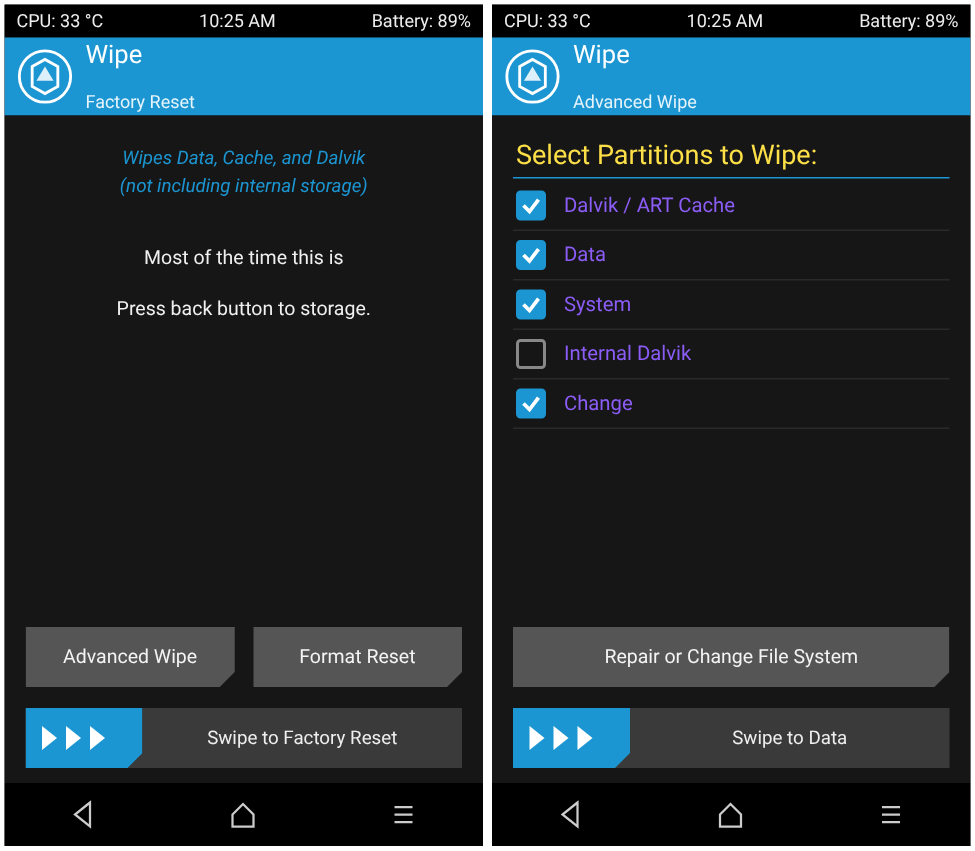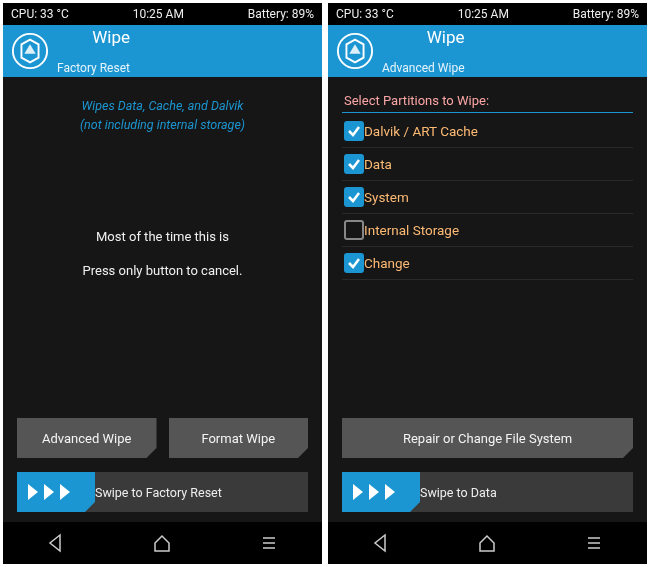--- a/index.html
+++ b/index.html
@@ -32,21 +32,20 @@
     padding: 0 8px;
     color: #eee;
   }
   .header {
     background: #1c96d2;
     display: flex;
     align-items: center;
     padding: 12px 8px;
     gap: 8px;
     height: 52px;
-    text-align: right;
   }
   .logo {
     width: 38px; height: 38px;
     display: flex; align-items: center; justify-content: center;
   }
   .header-text { display: flex; flex-direction: column; }
   .header-title { font-size: 17px; color: #fff; font-weight: 400; }
   .header-sub { font-size: 12px; color: #e6f4fb; margin-top: 14px; }
   .content {
     flex: 1;
@@ -59,36 +58,37 @@
     font-size: 12.5px;
     text-align: center;
     margin-top: 10px;
     line-height: 1.5;
     font-style: italic;
   }
   .info-white {
     color: #f0f0f0;
     font-size: 13px;
     text-align: center;
-    margin-top: 92px;
+    margin-top: 28px;
     line-height: 1.6;
   }
   .section-label {
-    color: #fca5a5;
-    font-size: 13px;
+    color: #fde047;
+    font-size: 18px;
     padding: 6px 2px 4px 2px;
   }
   .divider-strong { border-bottom: 1px solid #1c96d2; margin-bottom: 2px; }
   .check-row {
     display: flex;
     align-items: center;
+    gap: 12px;
     padding: 6px 2px;
     border-bottom: 1px solid #2a2a2a;
     font-size: 13.5px;
-    color: #fdba74;
+    color: #8b5cf6;
   }
   .checkbox {
     width: 20px; height: 20px;
     border: 2px solid #888;
     border-radius: 3px;
     display: flex; align-items: center; justify-content: center;
     flex-shrink: 0;
   }
   .checkbox.checked {
     background: #1c96d2;
@@ -130,21 +130,21 @@
     height: 100%;
     width: 78px;
     display: flex;
     align-items: center;
     justify-content: center;
     gap: 0px;
     clip-path: polygon(0 0, 100% 0, 100% calc(100% - 10px), calc(100% - 10px) 100%, 0 100%);
   }
   .swipe-label {
     flex: 1;
-    text-align: left;
+    text-align: center;
     font-size: 12.5px;
     color: #eee;
   }
   .navbar {
     background: #000;
     height: 42px;
     display: flex;
     justify-content: space-around;
     align-items: center;
   }
@@ -176,26 +176,26 @@
     </div>
   </div>
   <div class="content">
     <div class="info-blue">
       <div>Wipes Data, Cache, and Dalvik</div>
       <div>(not including internal storage)</div>
     </div>
     <div class="info-white">
       <div>Most of the time this is</div>
       <div style="height:14px"></div>
-      <div>Press only button to cancel.</div>
+      <div>Press back button to storage.</div>
     </div>
     <div class="bottom-area">
       <div class="btn-row">
         <div class="btn">Advanced Wipe</div>
-        <div class="btn">Format Wipe</div>
+        <div class="btn">Format Reset</div>
       </div>
       <div class="swipebar">
         <div class="swipe-handle">
           <svg width="60" height="20" viewBox="0 0 60 20">
             <polygon points="2,2 12,10 2,18" fill="#fff"></polygon>
             <polygon points="18,2 28,10 18,18" fill="#fff"></polygon>
             <polygon points="34,2 44,10 34,18" fill="#fff"></polygon>
           </svg>
         </div>
         <span class="swipe-label">Swipe to Factory Reset</span>
@@ -265,21 +265,21 @@
         <div class="check-row">
           <div class="checkbox checked">
             <svg width="14" height="14" viewBox="0 0 14 14">
               <path d="M2 7 L6 11 L12 3" fill="none" stroke="#fff" stroke-width="2.5"></path>
             </svg>
           </div>
           <span>System</span>
         </div>
         <div class="check-row">
           <div class="checkbox"></div>
-          <span>Internal Storage</span>
+          <span>Internal Dalvik</span>
         </div>
         <div class="check-row">
           <div class="checkbox checked">
             <svg width="14" height="14" viewBox="0 0 14 14">
               <path d="M2 7 L6 11 L12 3" fill="none" stroke="#fff" stroke-width="2.5"></path>
             </svg>
           </div>
           <span>Change</span>
         </div>
       </div>

